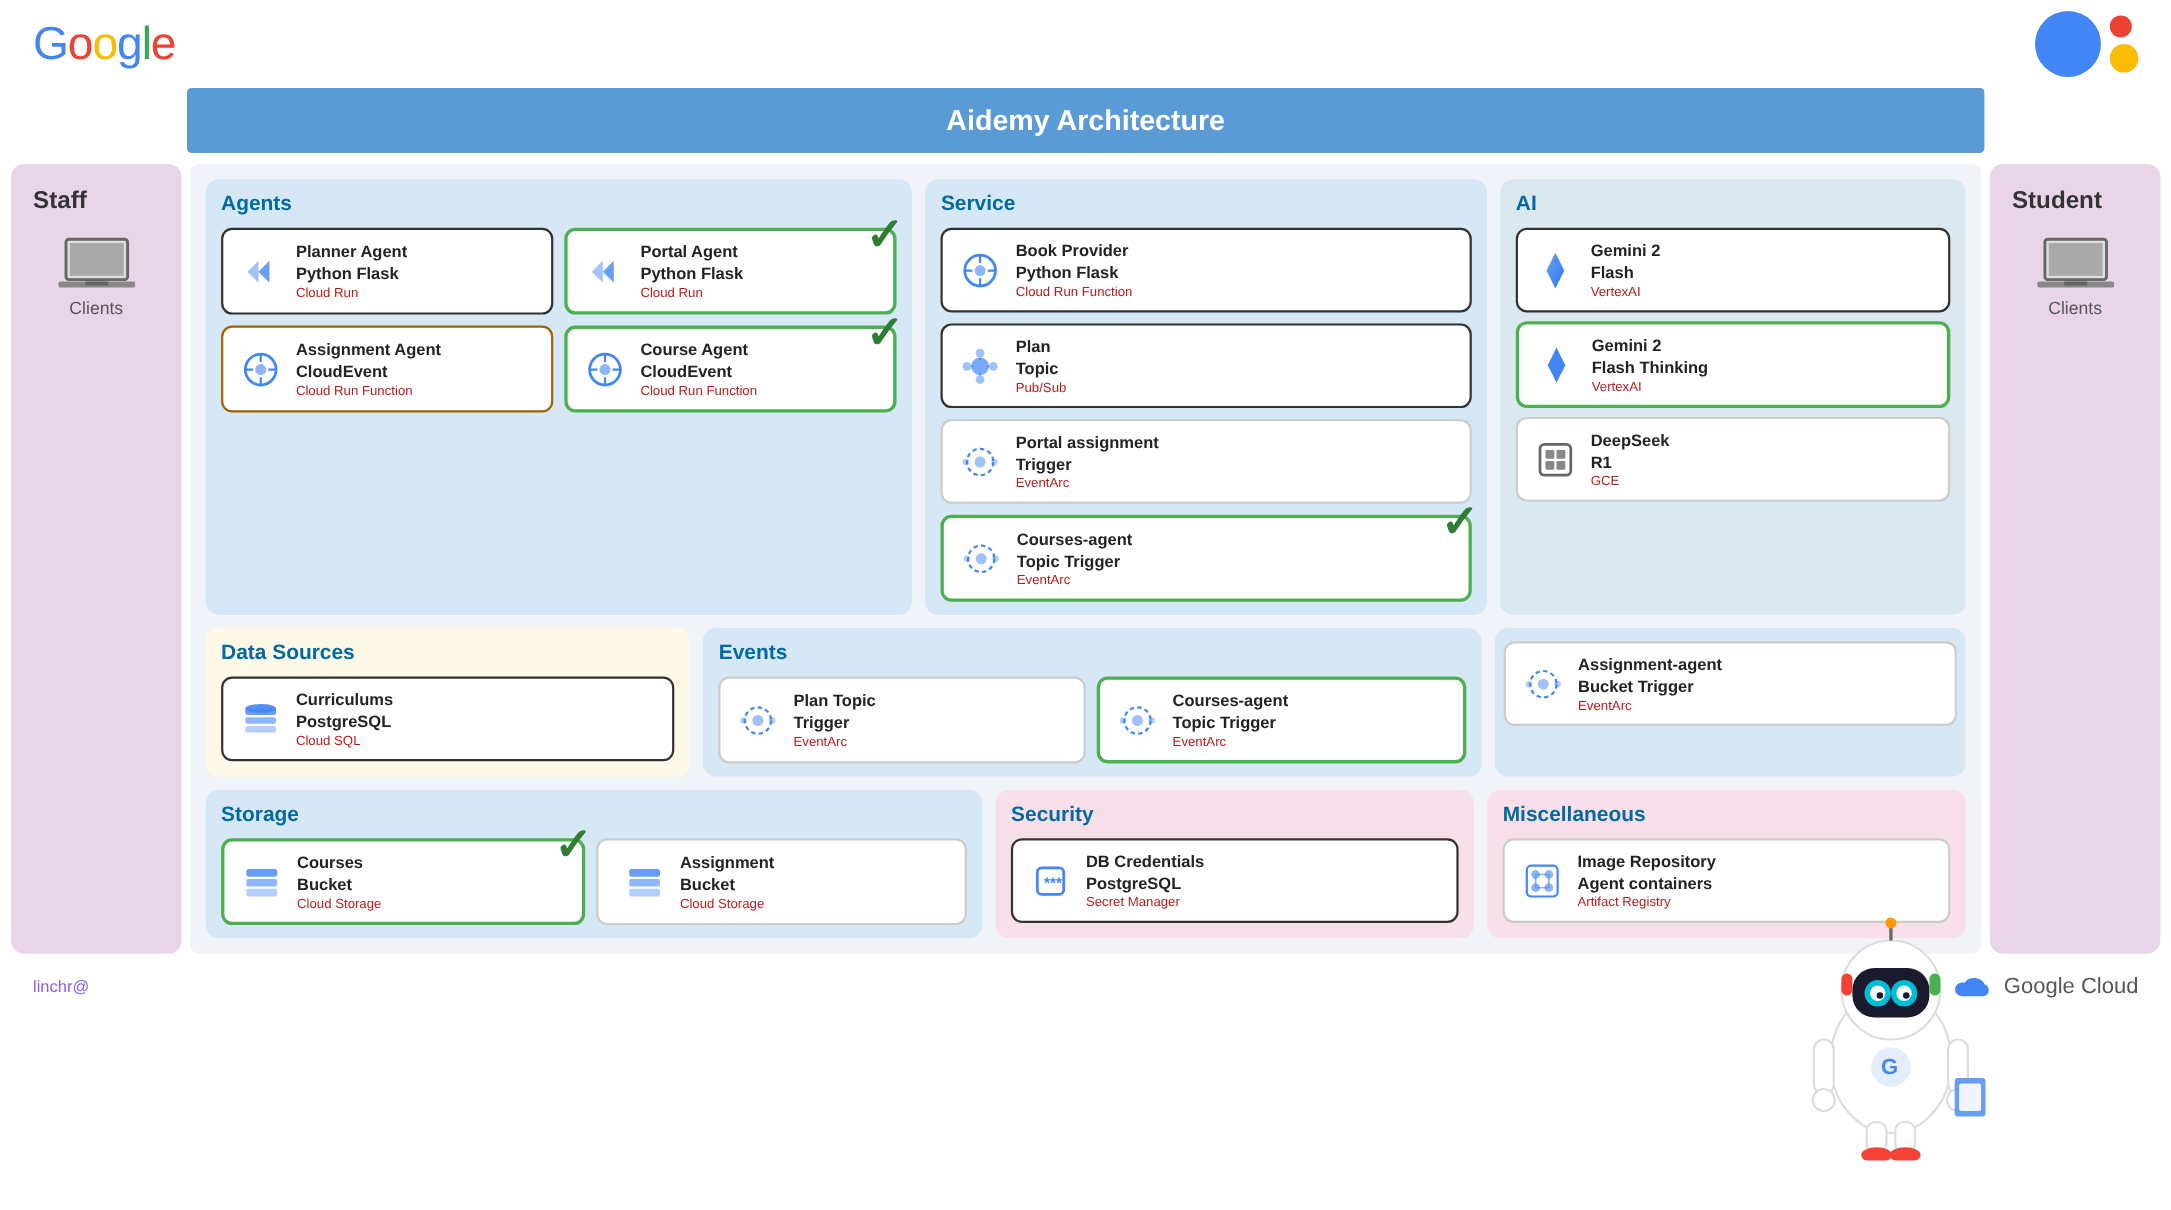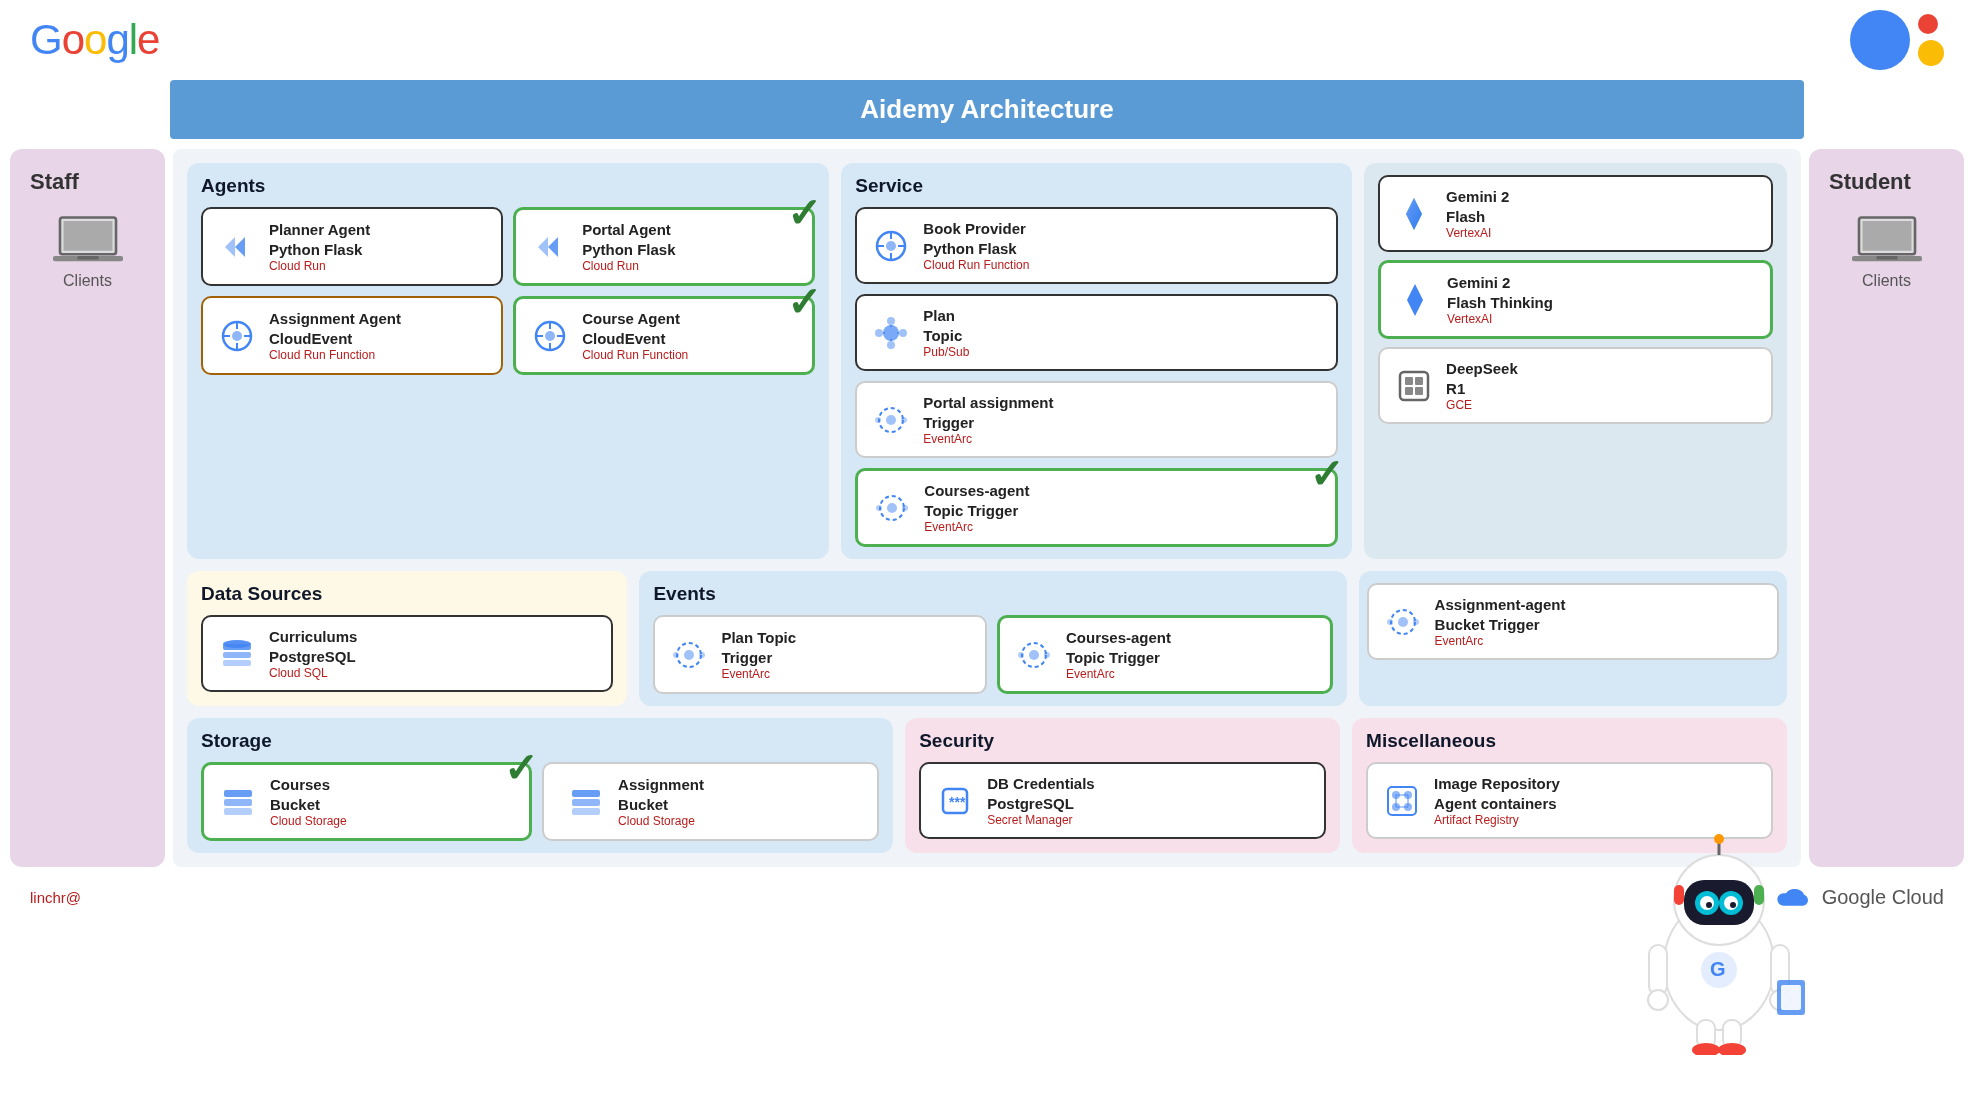--- a/index.html
+++ b/index.html
@@ -116,21 +116,21 @@
 
     .section-panel {
       border-radius: 12px;
       padding: 12px 14px;
       position: relative;
     }
 
     .section-title {
       font-size: 19px;
       font-weight: 600;
-      color: #0f172a;
+      color: #0369a1;
       margin-bottom: 10px;
     }
 
     .agents-panel {
       background: #d6e8f5;
       flex: 1.4;
     }
     .service-panel {
       background: #d6e8f5;
       flex: 1.1;
@@ -239,21 +239,21 @@
     
     .bottom-bar {
       display: flex;
       justify-content: space-between;
       align-items: center;
       padding: 6px 30px;
       margin-top: 4px;
     }
     .bottom-email {
       font-size: 15px;
-      color: #b91c1c;
+      color: #8b5cf6;
     }
     .google-cloud-logo {
       display: flex;
       align-items: center;
       gap: 8px;
       font-size: 20px;
       font-weight: 500;
       color: #555;
     }
     .gc-icon {
@@ -446,20 +446,21 @@
             </div>
             <div class="card-text">
               <span class="card-name">Courses-agent<br>Topic Trigger</span>
               <span class="card-sub">EventArc</span>
             </div>
           </div>
         </div>
       </div>
 
       <div class="section-panel ai-panel">
+        <div class="section-title">AI</div>
         <div class="ai-cards">
 
           <div class="card dark-border">
             <div class="icon-box">
               <svg width="40" height="40" viewBox="0 0 40 40" fill="none">
                 <polygon points="20,4 28,20 20,36 12,20" fill="#4285F4"></polygon>
                 <polygon points="20,4 28,20 20,36 12,20" fill="url(#g1)" opacity="0.5"></polygon>
                 <defs>
                   <linearGradient id="g1" x1="0" y1="0" x2="1" y2="1">
                     <stop offset="0%" stop-color="#8ab4f8"></stop>

